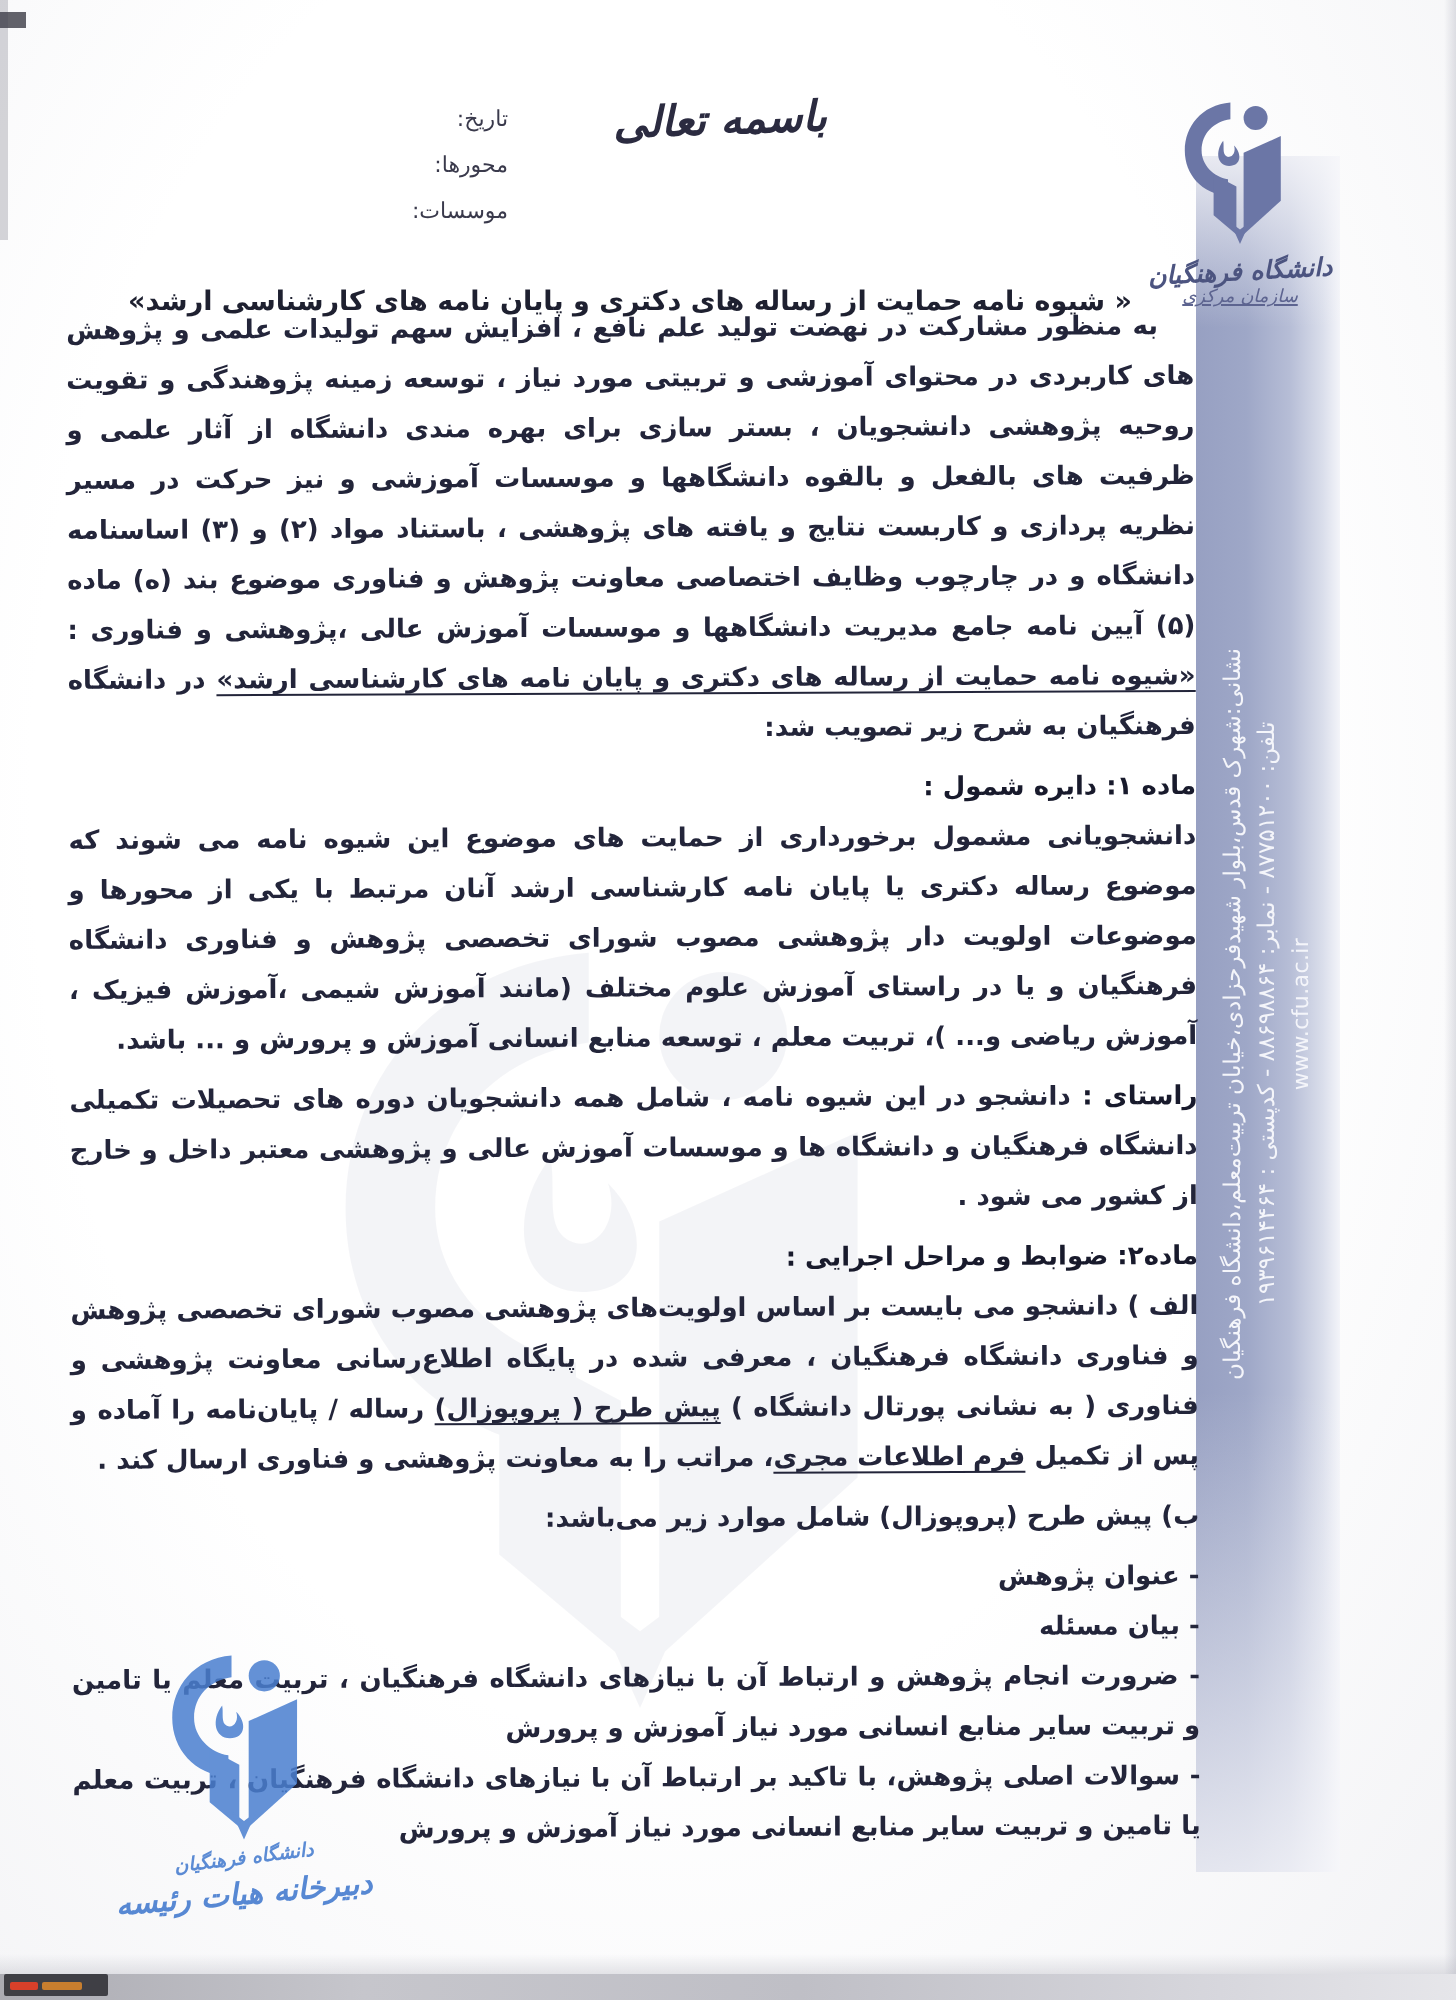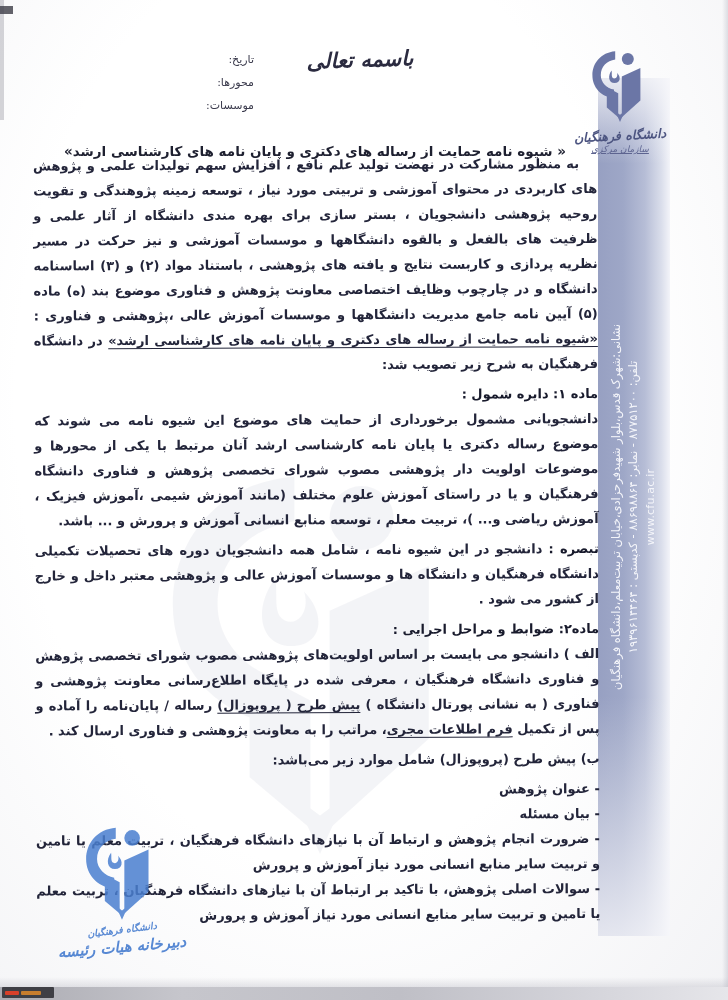--- a/index.html
+++ b/index.html
@@ -102,21 +102,21 @@
     <div class="logo-name">دانشگاه فرهنگیان</div>
     <div class="logo-org">سازمان مرکزی</div>
   </div>
 
   <div class="doc-title">« شیوه نامه حمایت از رساله های دکتری و پایان نامه های کارشناسی ارشد»</div>
 
   <div class="body-text">
     <p class="indent"><span>به منظور مشارکت در نهضت تولید علم نافع ، افزایش سهم تولیدات علمی و پژوهش های کاربردی در محتوای آموزشی و تربیتی مورد نیاز ، توسعه زمینه پژوهندگی و تقویت روحیه پژوهشی دانشجویان ، بستر سازی برای بهره مندی دانشگاه از آثار علمی و ظرفیت های بالفعل و بالقوه دانشگاهها و موسسات آموزشی و نیز حرکت در مسیر نظریه پردازی و کاربست نتایج و یافته های پژوهشی ، باستناد مواد (۲) و (۳) اساسنامه دانشگاه و در چارچوب وظایف اختصاصی معاونت پژوهش و فناوری موضوع بند (ه) ماده (۵) آیین نامه جامع مدیریت دانشگاهها و موسسات آموزش عالی ،پژوهشی و فناوری : </span><span class="u">«شیوه نامه حمایت از رساله های دکتری و پایان نامه های کارشناسی ارشد»</span><span> در دانشگاه فرهنگیان به شرح زیر تصویب شد:</span></p>
     <p class="heading mt">ماده ۱: دایره شمول :</p>
     <p>دانشجویانی مشمول برخورداری از حمایت های موضوع این شیوه نامه می شوند که موضوع رساله دکتری یا پایان نامه کارشناسی ارشد آنان مرتبط با یکی از محورها و موضوعات اولویت دار پژوهشی مصوب شورای تخصصی پژوهش و فناوری دانشگاه فرهنگیان و یا در راستای آموزش علوم مختلف (مانند آموزش شیمی ،آموزش فیزیک ، آموزش ریاضی و... )، تربیت معلم ، توسعه منابع انسانی آموزش و پرورش و ... باشد.</p>
-    <p class="mt"><span class="heading">تبصره :</span><span> دانشجو در این شیوه نامه ، شامل همه دانشجویان دوره های تحصیلات تکمیلی دانشگاه فرهنگیان و دانشگاه ها و موسسات آموزش عالی و پژوهشی معتبر داخل و خارج از کشور می شود .</span></p>
+    <p class="mt"><span class="heading">راستای :</span><span> دانشجو در این شیوه نامه ، شامل همه دانشجویان دوره های تحصیلات تکمیلی دانشگاه فرهنگیان و دانشگاه ها و موسسات آموزش عالی و پژوهشی معتبر داخل و خارج از کشور می شود .</span></p>
     <p class="heading mt">ماده۲: ضوابط و مراحل اجرایی :</p>
     <p><span>الف ) دانشجو می بایست بر اساس اولویت‌های پژوهشی مصوب شورای تخصصی پژوهش و فناوری دانشگاه فرهنگیان ، معرفی شده در پایگاه اطلاع‌رسانی معاونت پژوهشی  و فناوری ( به نشانی پورتال دانشگاه )  </span><span class="u">پیش طرح ( پروپوزال)</span><span> رساله /  پایان‌نامه را آماده و پس از تکمیل </span><span class="u">فرم اطلاعات مجری</span><span>، مراتب را به معاونت پژوهشی و فناوری ارسال کند .</span></p>
     <p class="mt">ب) پیش طرح (پروپوزال) شامل موارد زیر می‌باشد:</p>
     <p class="mt">- عنوان پژوهش</p>
     <p>- بیان مسئله</p>
     <p>- ضرورت انجام پژوهش و ارتباط آن با نیازهای دانشگاه فرهنگیان ، تربیت معلم یا تامین و تربیت سایر منابع انسانی مورد نیاز آموزش و پرورش</p>
     <p>- سوالات اصلی پژوهش، با تاکید بر ارتباط آن با نیازهای دانشگاه فرهنگیان ، تربیت معلم یا تامین و تربیت سایر منابع انسانی مورد نیاز آموزش و پرورش</p>
   </div>
 
   <div class="side-band">

